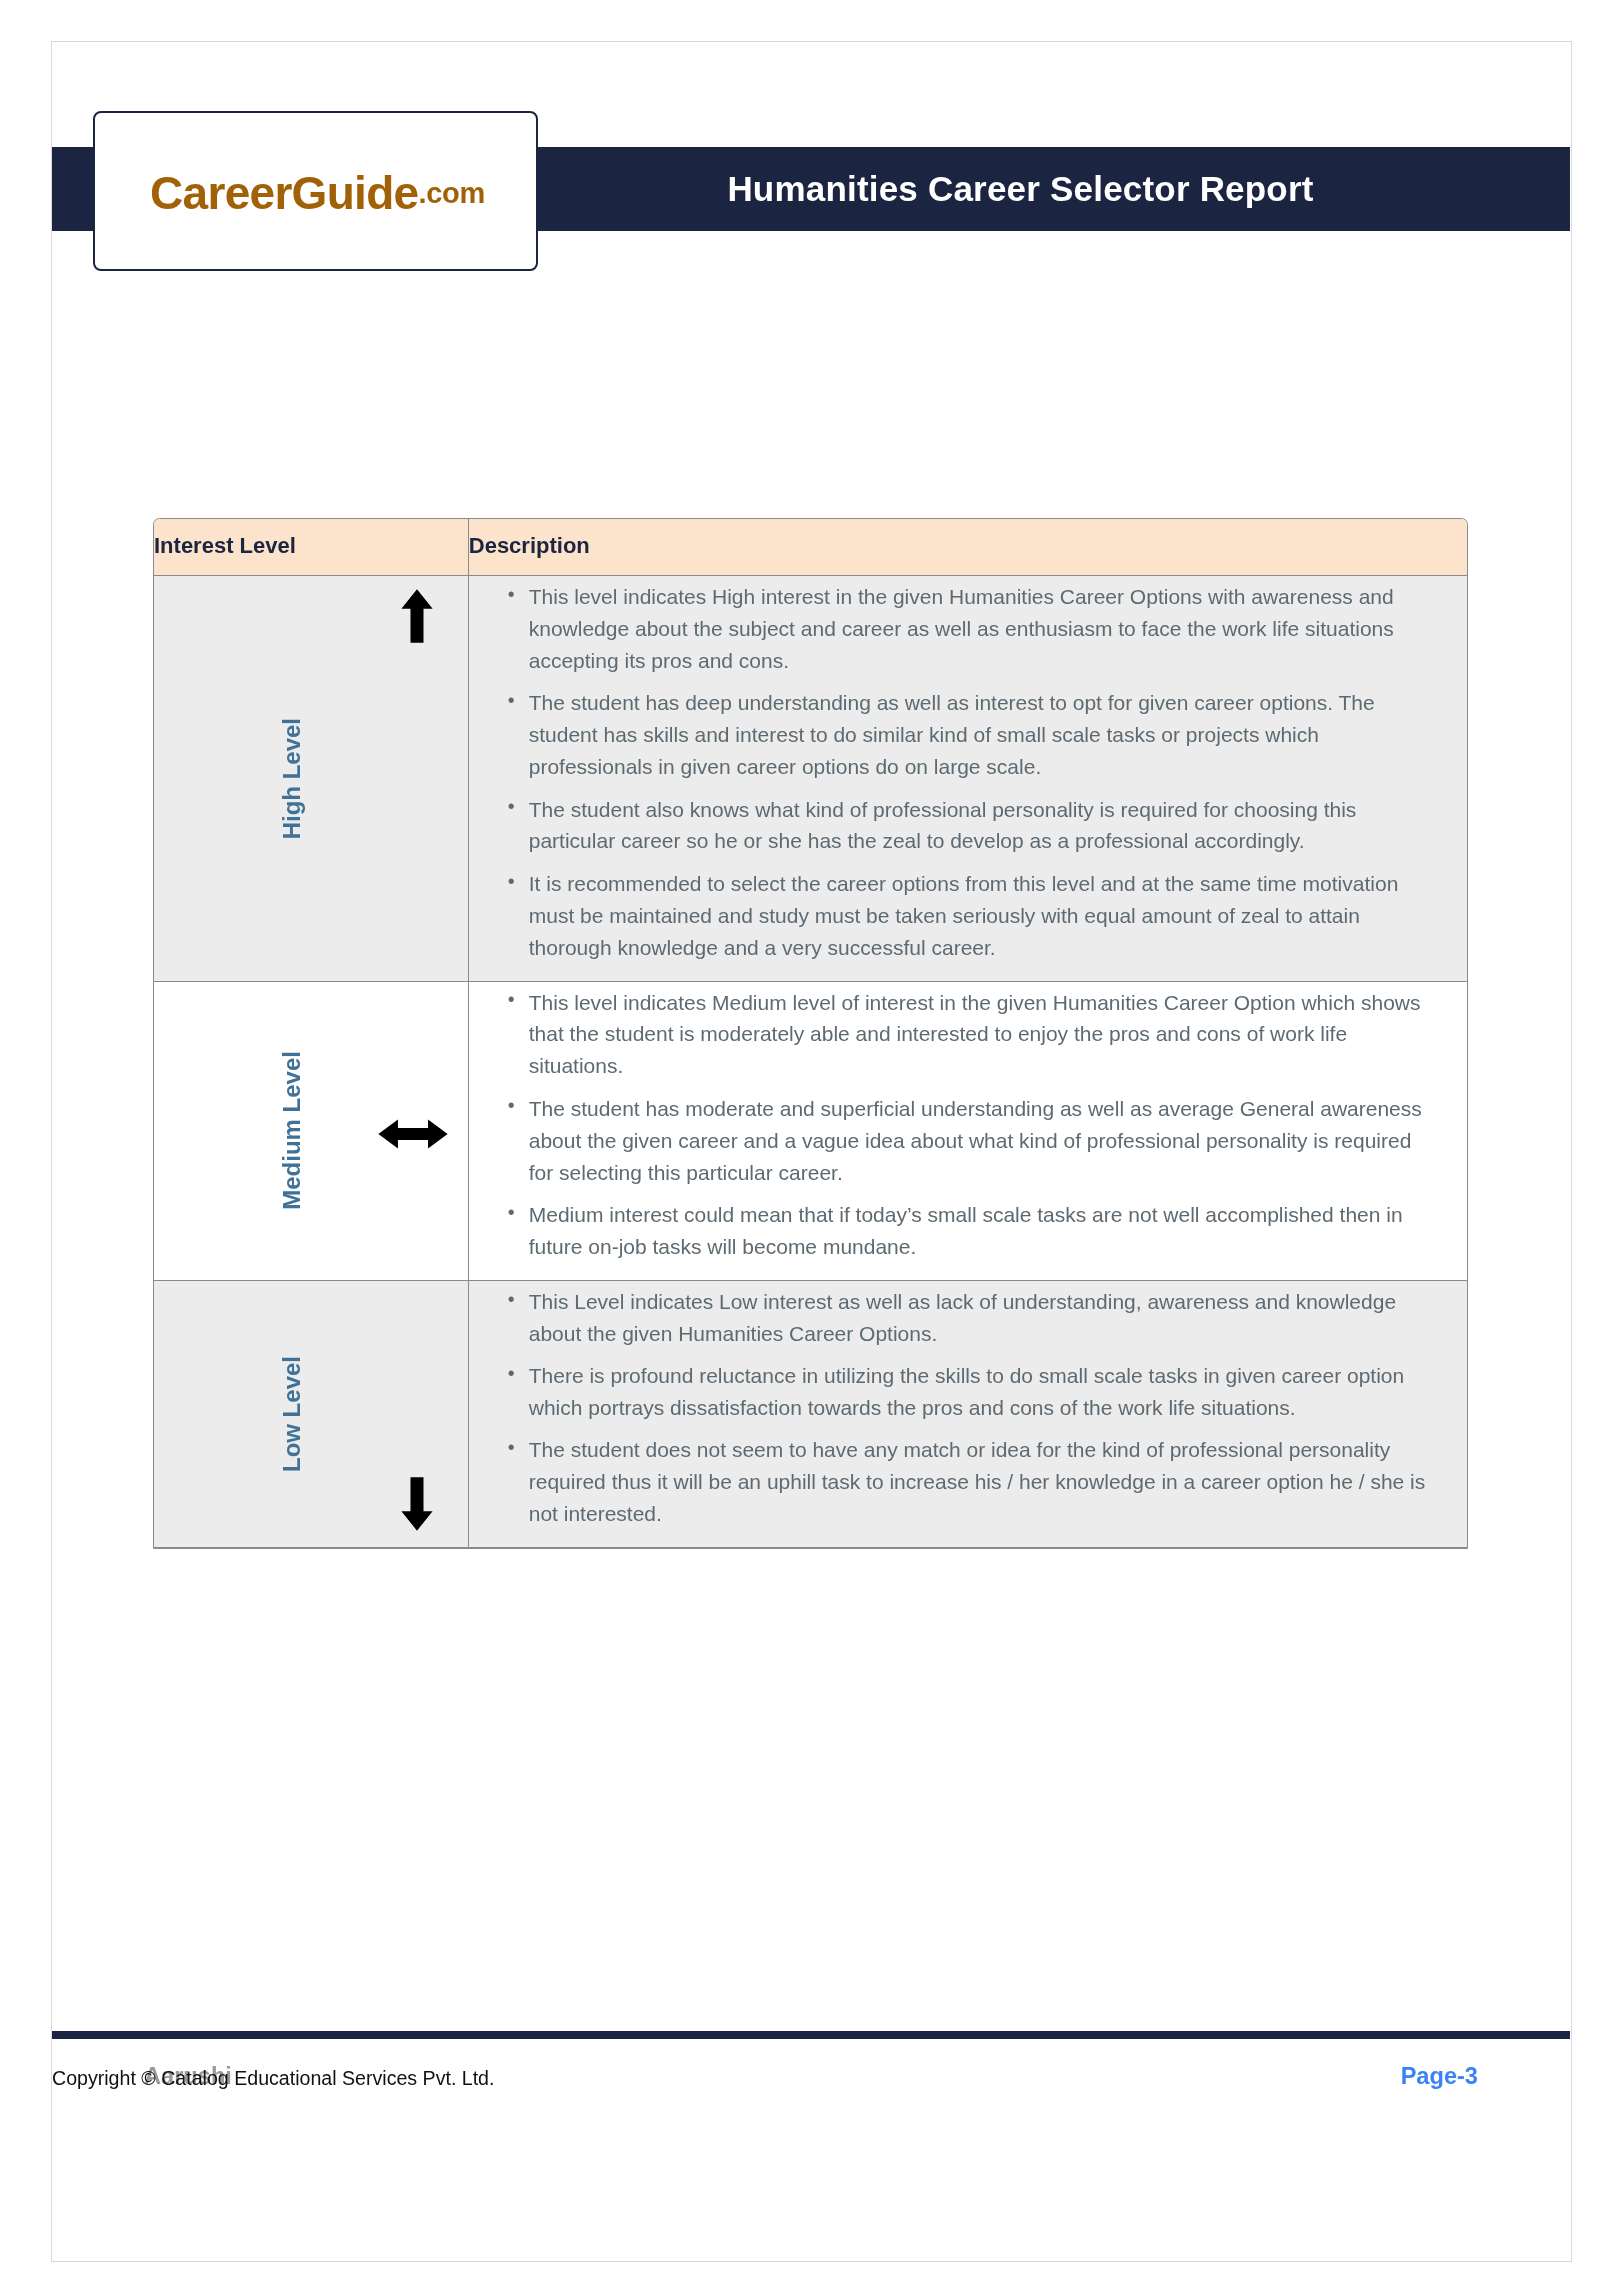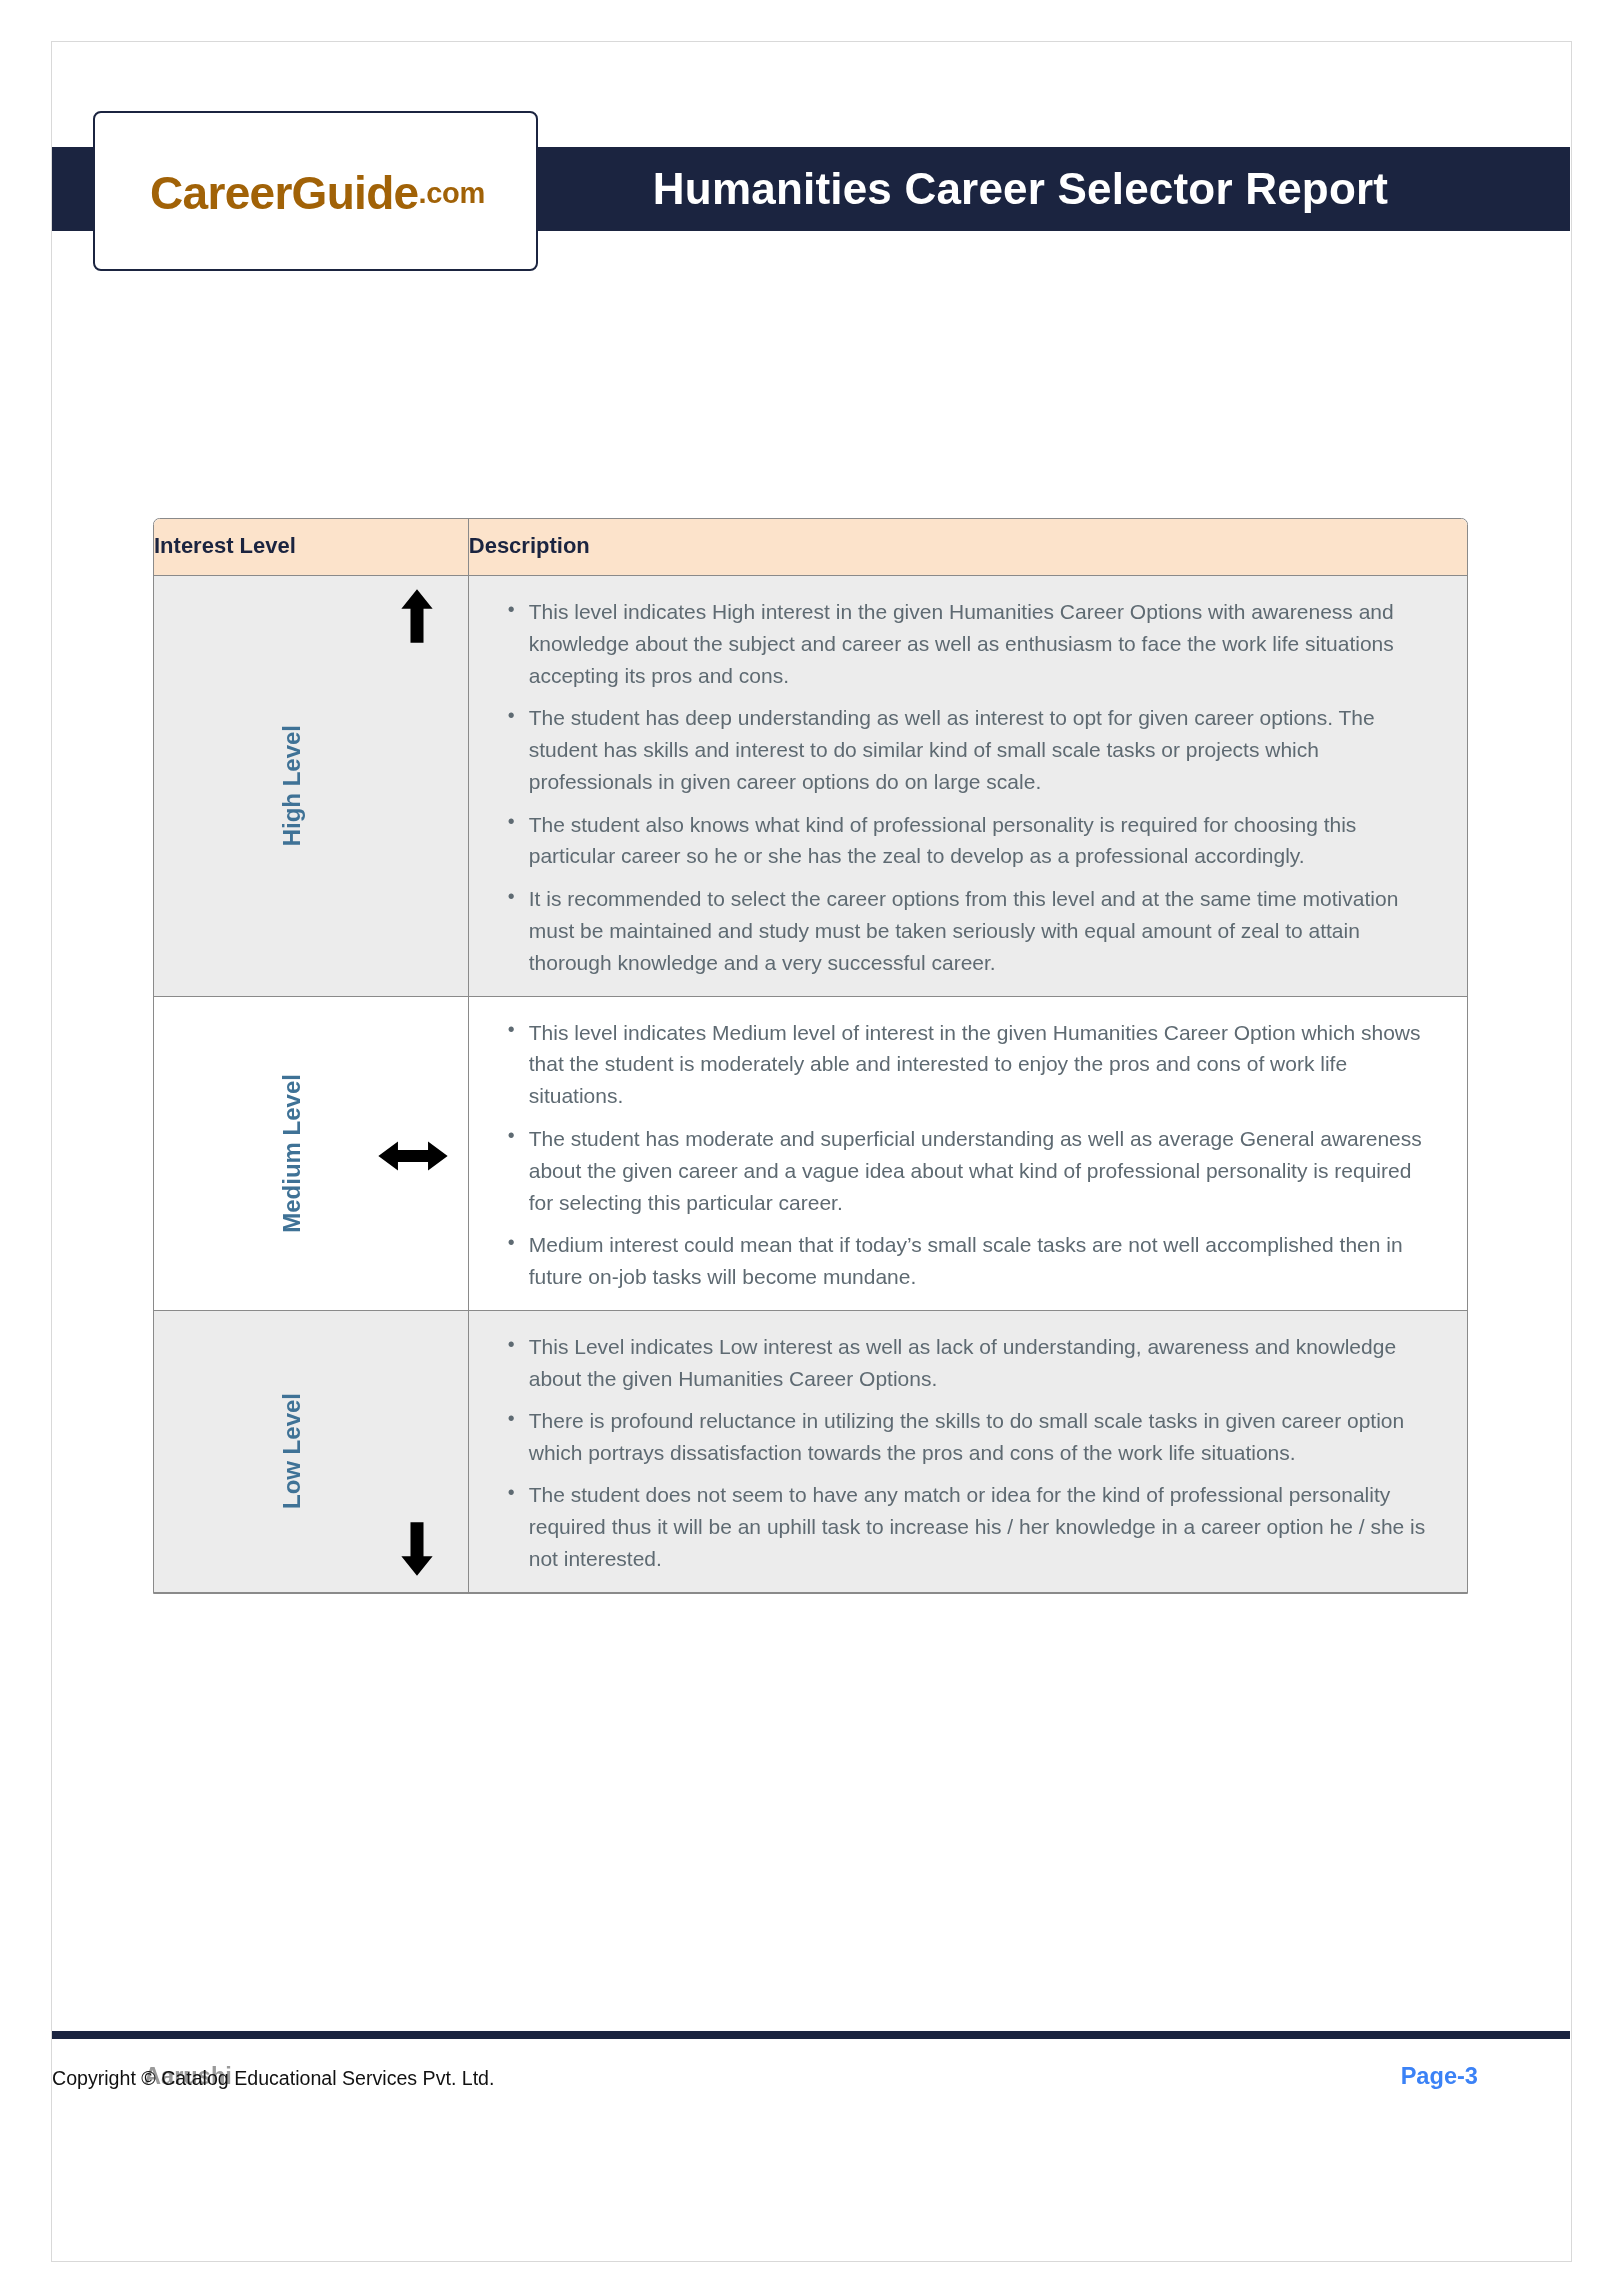--- a/index.html
+++ b/index.html
@@ -38,21 +38,21 @@
   }
   .header-title {
     position: absolute;
     left: 458px;
     top: 105px;
     width: 1021px;
     height: 84px;
     line-height: 84px;
     text-align: center;
     color: #ffffff;
-    font-size: 44px;
+    font-size: 35px;
     font-weight: bold;
     letter-spacing: 0.2px;
     white-space: nowrap;
   }
   .logo-box {
     position: absolute;
     left: 41px;
     top: 69px;
     width: 445px;
     height: 160px;
@@ -173,21 +173,21 @@
   .arrow-down {
     right: 34px;
     bottom: 6.5px;
     font-size: 58px;
   }
 
   .desc-cell {
     width: 1000px;
     border-left: 0.7px solid #8a8a8a;
     box-sizing: border-box;
-    padding: 20px 26px 17px 38px;
+    padding: 5px 26px 17px 38px;
   }
   .desc-cell ul {
     margin: 0;
     padding: 0 0 0 22px;
     list-style: none;
   }
   .desc-cell li {
     position: relative;
     font-size: 21px;
     line-height: 1.52;

